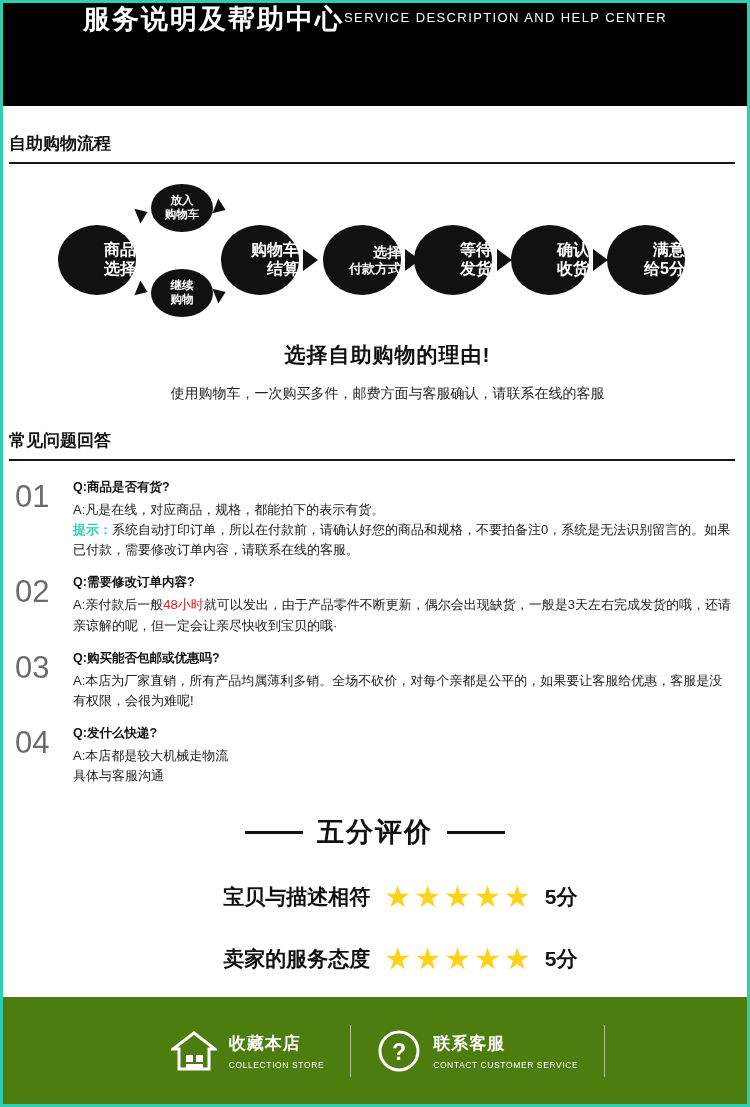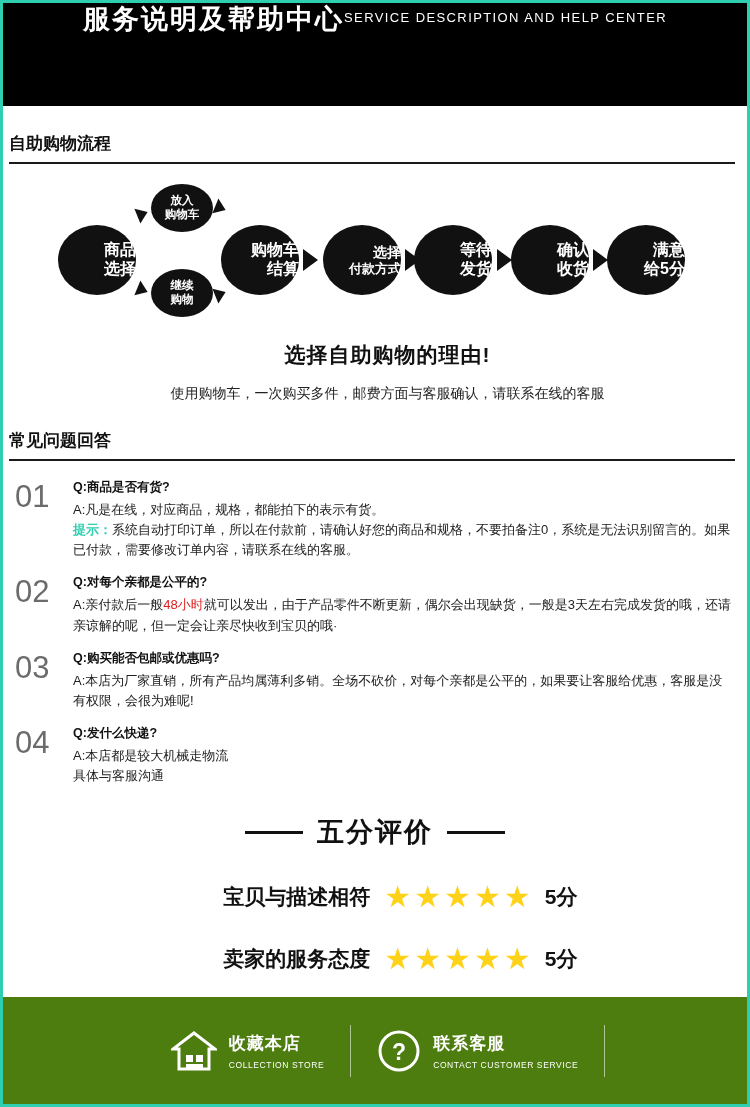--- a/index.html
+++ b/index.html
@@ -289,21 +289,21 @@
         <div class="faq-a">
           <span>A:凡是在线，对应商品，规格，都能拍下的表示有货。</span><br>
           <span class="tip">提示：</span><span>系统自动打印订单，所以在付款前，请确认好您的商品和规格，不要拍备注0，系统是无法识别留言的。如果已付款，需要修改订单内容，请联系在线的客服。</span>
         </div>
       </div>
     </div>
 
     <div class="faq-item">
       <div class="faq-num">02</div>
       <div class="faq-body">
-        <div class="faq-q">Q:对每个亲都是公平的?</div>
+        <div class="faq-q">Q:需要修改订单内容?</div>
         <div class="faq-a">
           <span>A:亲付款后一般</span><span class="red">48小时</span><span>就可以发出，由于产品零件不断更新，偶尔会出现缺货，一般是3天左右完成发货的哦，还请亲谅解的呢，但一定会让亲尽快收到宝贝的哦·</span>
         </div>
       </div>
     </div>
 
     <div class="faq-item">
       <div class="faq-num">03</div>
       <div class="faq-body">
         <div class="faq-q">Q:购买能否包邮或优惠吗?</div>

